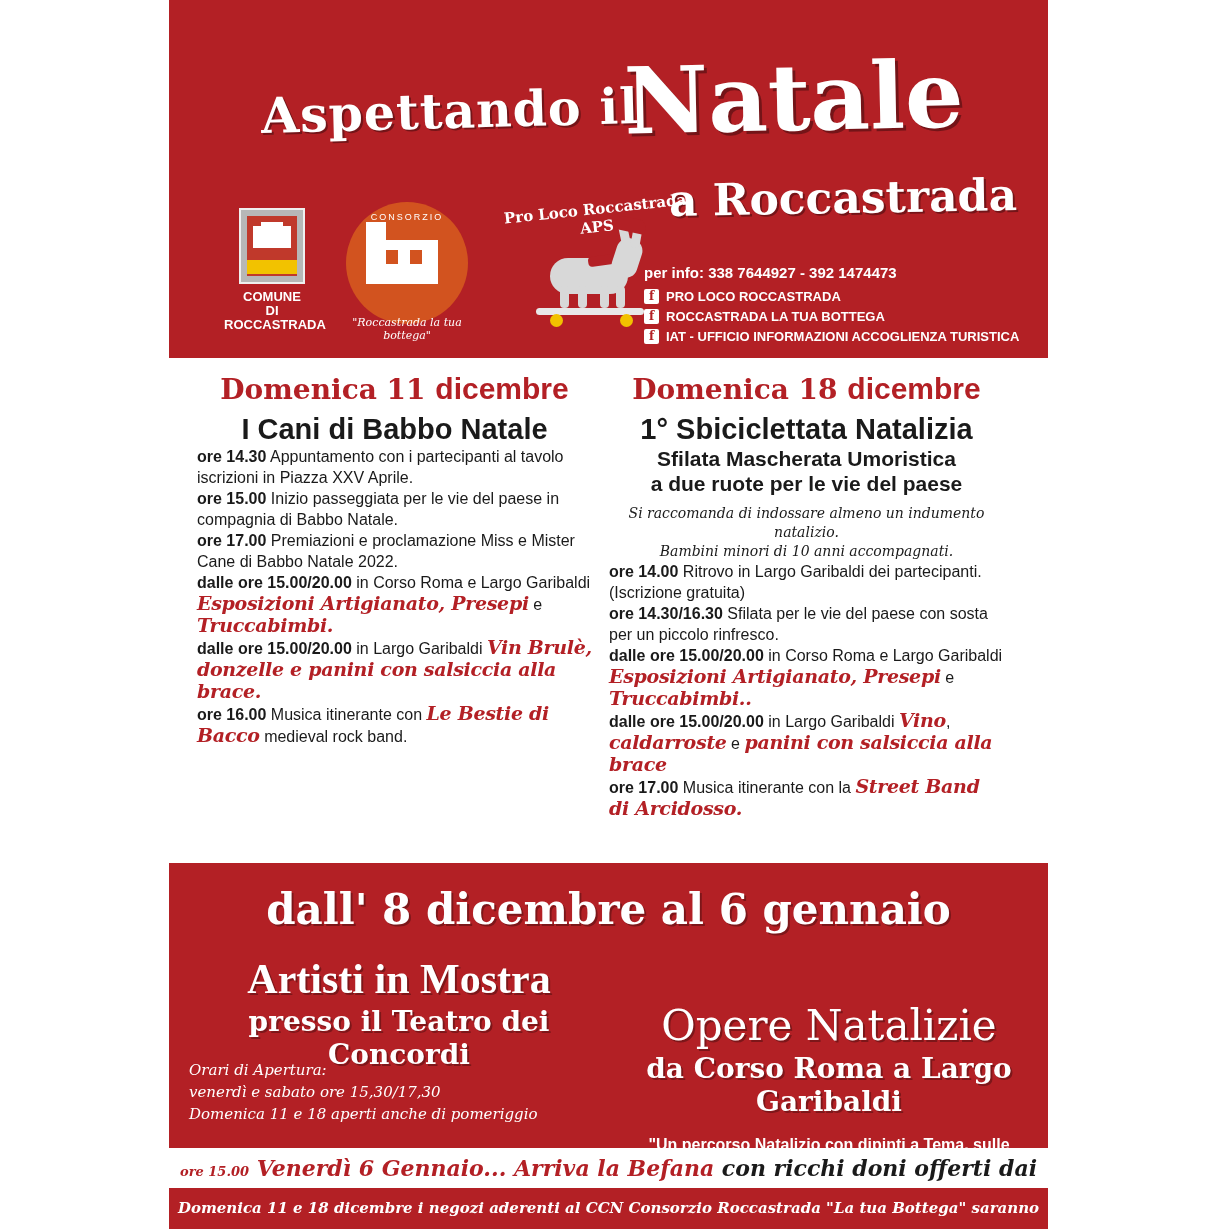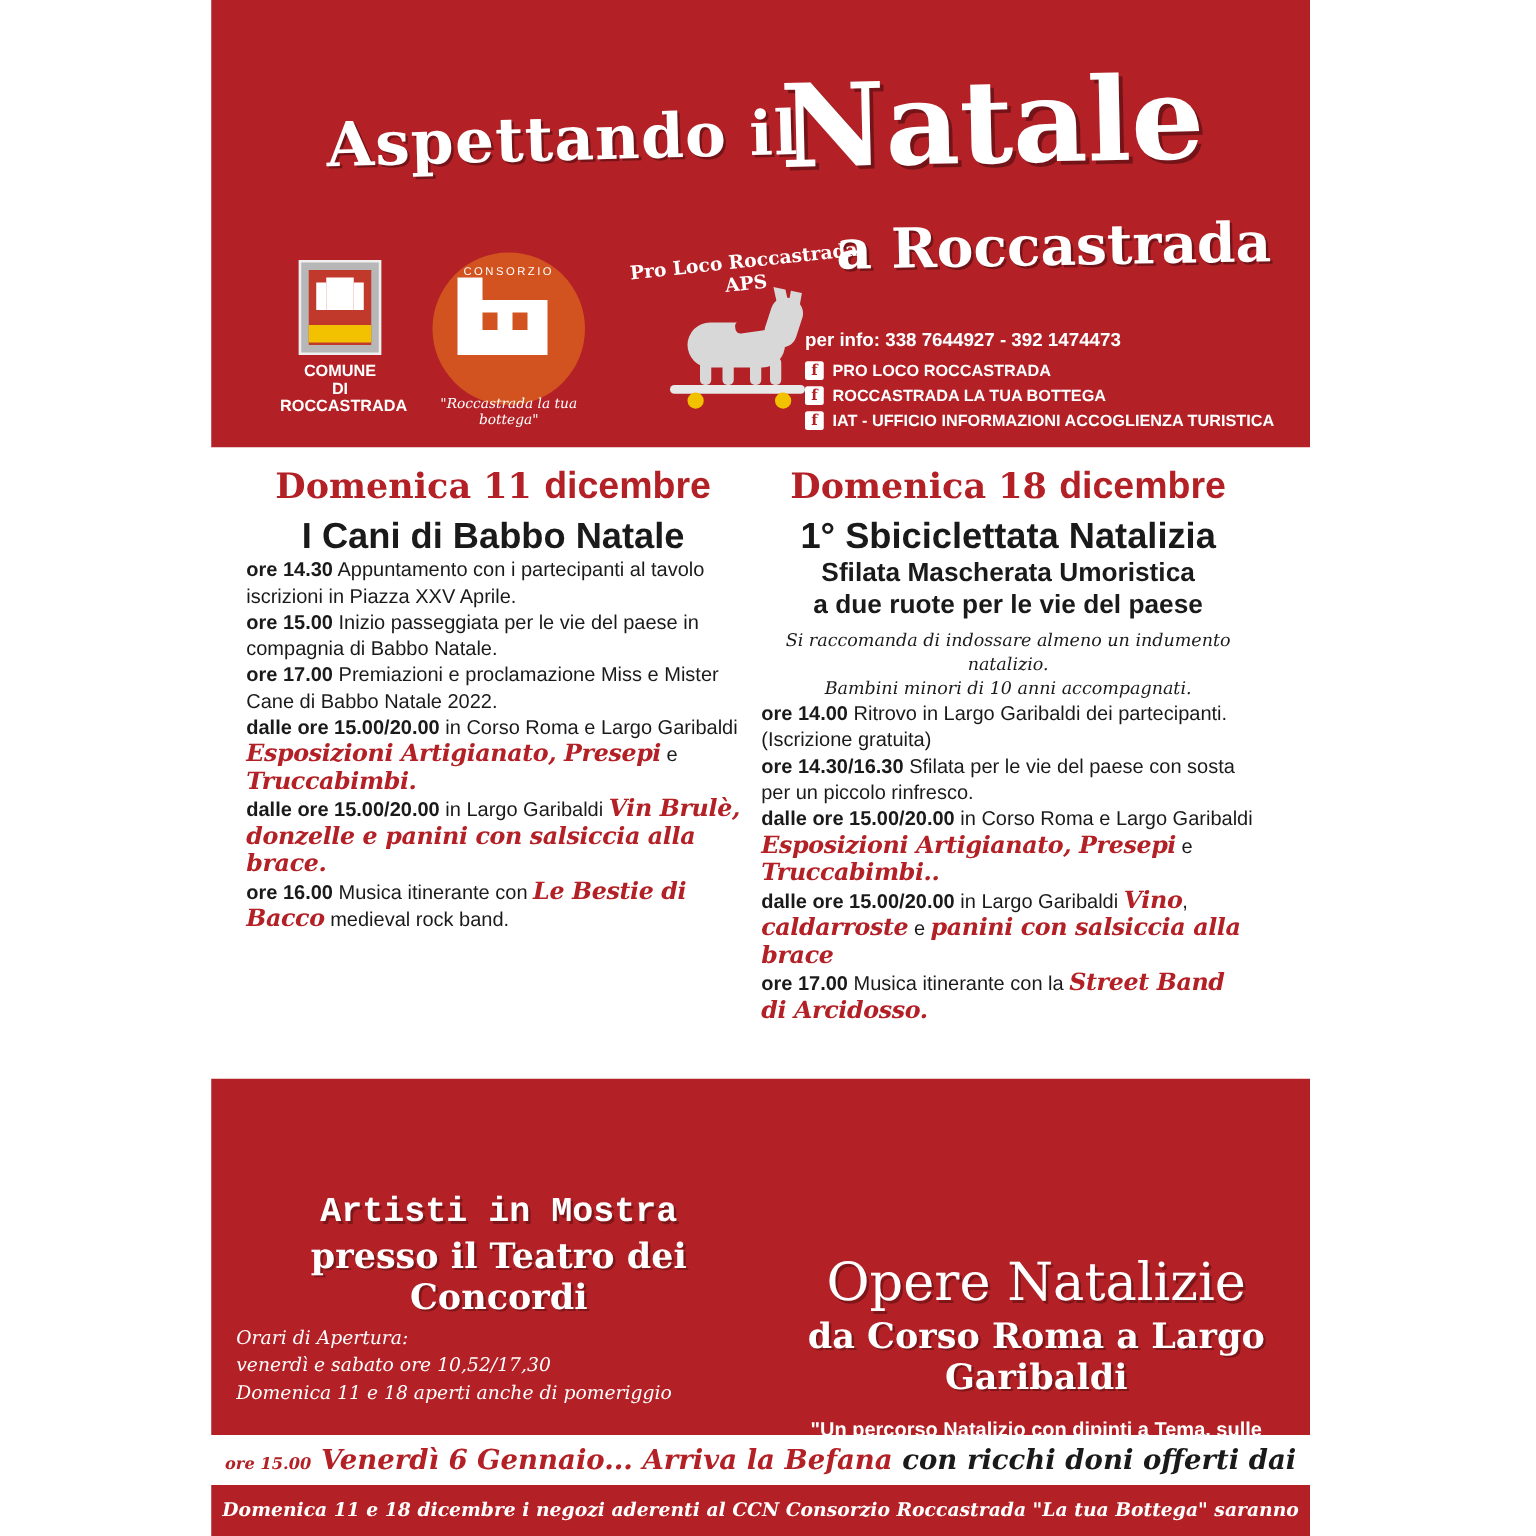--- a/index.html
+++ b/index.html
@@ -66,21 +66,21 @@
   .evnote{font-family:"DejaVu Serif",serif;font-style:italic;font-size:14px;text-align:center;line-height:19px;margin-top:8px;color:#1a1a1a;}
   .para{font-size:16px;line-height:21px;margin-top:0;}
   .para b{font-weight:bold;}
   .hand{font-family:"DejaVu Serif",serif;font-weight:bold;font-style:italic;color:#b32025;font-size:19px;letter-spacing:-0.3px;}
 
   
   .bottom{position:absolute;left:169px;top:863px;width:879px;height:285px;background:#b32025;color:#fff;}
   .bigdate{position:absolute;left:0;top:22px;width:879px;text-align:center;font-family:"DejaVu Serif",serif;font-weight:bold;font-size:42px;
            text-shadow:2px 2px 0 rgba(0,0,0,.3);}
   .mostra{position:absolute;left:20px;top:92px;width:420px;text-align:center;}
-  .mostra .h{font-family:Liberation Mono, monospace;font-weight:bold;font-size:28px;text-shadow:2px 2px 0 rgba(0,0,0,.3);text-align:center;}
+  .mostra .h{font-family:Liberation Serif, serif;font-weight:bold;font-size:42px;text-shadow:2px 2px 0 rgba(0,0,0,.3);text-align:center;}
   .mostra .s{font-family:"DejaVu Serif",serif;font-weight:bold;font-size:28px;margin-top:2px;text-shadow:2px 2px 0 rgba(0,0,0,.3);}
   .orari{position:absolute;left:20px;top:196px;width:420px;font-family:"DejaVu Serif",serif;font-style:italic;font-size:15px;line-height:22px;}
   .opere{position:absolute;left:450px;top:138px;width:420px;text-align:center;}
   .opere .h{font-family:"DejaVu Serif",serif;font-weight:normal;font-size:42px;text-shadow:2px 2px 0 rgba(0,0,0,.3);}
   .opere .s{font-family:"DejaVu Serif",serif;font-weight:bold;font-size:28px;margin-top:2px;text-shadow:2px 2px 0 rgba(0,0,0,.3);}
   .opere .q{font-size:16px;font-weight:bold;line-height:22px;margin-top:16px;}
 
   
   .befana{position:absolute;left:169px;top:1148px;width:879px;height:40px;background:#fff;text-align:center;}
   .befana .inner{font-family:"DejaVu Serif",serif;font-weight:bold;font-style:italic;color:#b32025;font-size:22px;line-height:40px;}
@@ -211,29 +211,30 @@
       <div class="para">
         <b>dalle ore 15.00/20.00</b><span> in Largo Garibaldi </span><span class="hand">Vino</span><span>, </span><span class="hand">caldarroste</span><span> e </span><span class="hand">panini con salsiccia alla brace</span>
       </div>
       <div class="para">
         <b>ore 17.00</b><span> Musica itinerante con la </span><span class="hand">Street Band di Arcidosso</span><span class="hand">.</span>
       </div>
     </div>
   </div>
 
   <div class="bottom">
+    <div class="bigdate">dall' 8 dicembre al 6 gennaio</div>
 
     <div class="mostra">
       <div class="h">Artisti in Mostra</div>
       <div class="s">presso il Teatro dei Concordi</div>
     </div>
 
     <div class="orari">
       <div>Orari di Apertura:</div>
-      <div>venerdì e sabato ore 10,52/17,30</div>
+      <div>venerdì e sabato ore 15,30/17,30</div>
       <div>Domenica 11 e 18 aperti anche di pomeriggio</div>
     </div>
 
     <div class="opere">
       <div class="h">Opere Natalizie</div>
       <div class="s">da Corso Roma a Largo Garibaldi</div>
       <div class="q">
         <span>"Un percorso Natalizio con dipinti a Tema, sulle rotoballe" a cura dell'Artista </span><b>Dario Vella</b>
       </div>
     </div>

